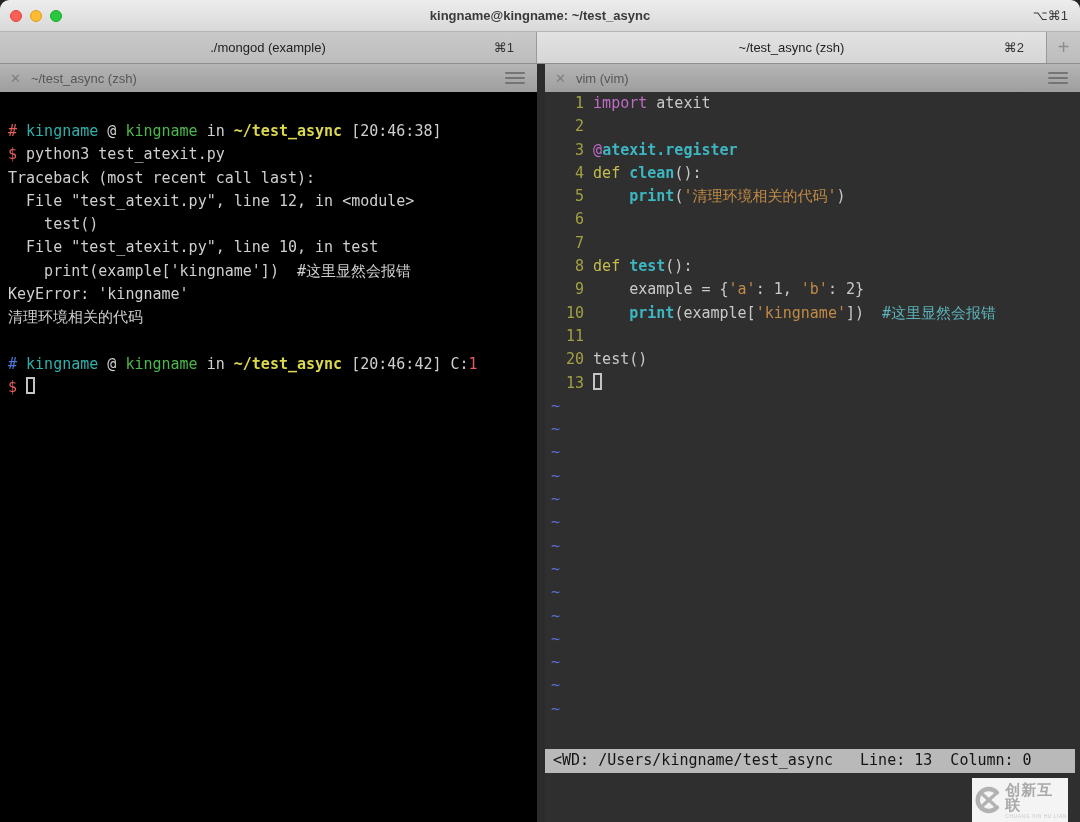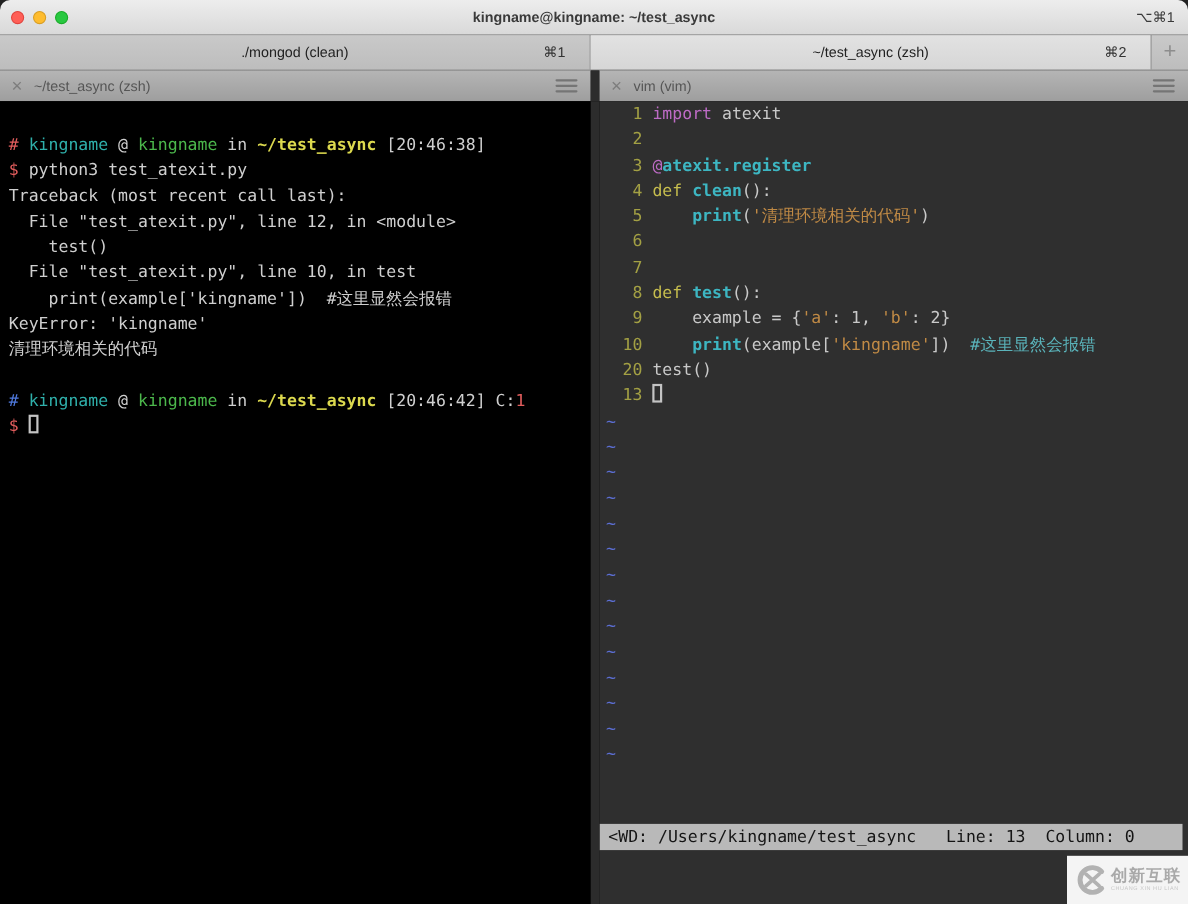--- a/index.html
+++ b/index.html
@@ -67,21 +67,21 @@
   .s-kw     { color:#c6bd4e; }
   .s-lnr    { color:#a3a044; }
 
   .tildes { flex:1; overflow:hidden; }
   .tilde-row { color:#5c6fd5; min-height:23.3px; padding-left:6px; }
 
   .vim-status { flex:0 0 24px; height:24px; background:#b9b9b9; color:#141414; white-space:pre; padding-left:8px; margin-right:5px; font-size:15px; line-height:23px; }
   .vim-bottom { flex:0 0 49px; background:#2f2f2f; }
 
   
-  .watermark { position:absolute; right:0; bottom:0; width:110px; height:44px; background:#f4f4f4; display:flex; align-items:center; justify-content:center; gap:4px; }
+  .watermark { position:absolute; right:12px; bottom:0; width:96px; height:44px; background:#f4f4f4; display:flex; align-items:center; justify-content:center; gap:4px; }
   .wm-text { display:flex; flex-direction:column; line-height:1; }
   .wm-brand { font-size:15px; font-weight:bold; color:#a9a9a9; letter-spacing:1px; }
   .wm-sub { font-size:5px; color:#c8c8c8; letter-spacing:0.5px; margin-top:2px; }
 </style>
 </head>
 <body>
 
 <div class="window">
 
   <div class="titlebar">
@@ -89,21 +89,21 @@
       <span class="tl red"></span>
       <span class="tl yel"></span>
       <span class="tl grn"></span>
     </div>
     <div class="win-title">kingname@kingname: ~/test_async</div>
     <div class="win-shortcut">⌥⌘1</div>
   </div>
 
   <div class="tabbar">
     <div class="tab inactive">
-      <span>./mongod (clean)</span>
+      <span>./mongod (example)</span>
       <span class="shortcut">⌘1</span>
     </div>
     <div class="tab active">
       <span>~/test_async (zsh)</span>
       <span class="shortcut">⌘2</span>
     </div>
     <div class="newtab">+</div>
   </div>
 
   <div class="paneheaders">
@@ -152,20 +152,21 @@
           <div class="vrow"><span class="gutter s-lnr">1</span><span class="codeseg"><span class="s-magenta">import</span><span class="s-vdef"> atexit</span></span></div>
           <div class="vrow"><span class="gutter s-lnr">2</span><span class="codeseg"></span></div>
           <div class="vrow"><span class="gutter s-lnr">3</span><span class="codeseg"><span class="s-magenta">@</span><span class="s-fcyan">atexit.register</span></span></div>
           <div class="vrow"><span class="gutter s-lnr">4</span><span class="codeseg"><span class="s-kw">def </span><span class="s-fcyan">clean</span><span class="s-vdef">():</span></span></div>
           <div class="vrow"><span class="gutter s-lnr">5</span><span class="codeseg"><span class="s-vdef">    </span><span class="s-fcyan">print</span><span class="s-vdef">(</span><span class="s-orange">'清理环境相关的代码'</span><span class="s-vdef">)</span></span></div>
           <div class="vrow"><span class="gutter s-lnr">6</span><span class="codeseg"></span></div>
           <div class="vrow"><span class="gutter s-lnr">7</span><span class="codeseg"></span></div>
           <div class="vrow"><span class="gutter s-lnr">8</span><span class="codeseg"><span class="s-kw">def </span><span class="s-fcyan">test</span><span class="s-vdef">():</span></span></div>
           <div class="vrow"><span class="gutter s-lnr">9</span><span class="codeseg"><span class="s-vdef">    example = {</span><span class="s-orange">'a'</span><span class="s-vdef">: 1, </span><span class="s-orange">'b'</span><span class="s-vdef">: 2}</span></span></div>
           <div class="vrow"><span class="gutter s-lnr">10</span><span class="codeseg"><span class="s-vdef">    </span><span class="s-fcyan">print</span><span class="s-vdef">(example[</span><span class="s-orange">'kingname'</span><span class="s-vdef">])</span><span class="s-vdef">  </span><span class="s-comment">#这里显然会报错</span></span></div>
+          <div class="vrow"><span class="gutter s-lnr">11</span><span class="codeseg"></span></div>
           <div class="vrow"><span class="gutter s-lnr">20</span><span class="codeseg"><span class="s-vdef">test()</span></span></div>
           <div class="vrow"><span class="gutter s-lnr">13</span><span class="codeseg"><span class="cursor-box"></span></span></div>
         </div>
       <div class="tildes">
           <div class="tilde-row">~</div>
           <div class="tilde-row">~</div>
           <div class="tilde-row">~</div>
           <div class="tilde-row">~</div>
           <div class="tilde-row">~</div>
           <div class="tilde-row">~</div>

